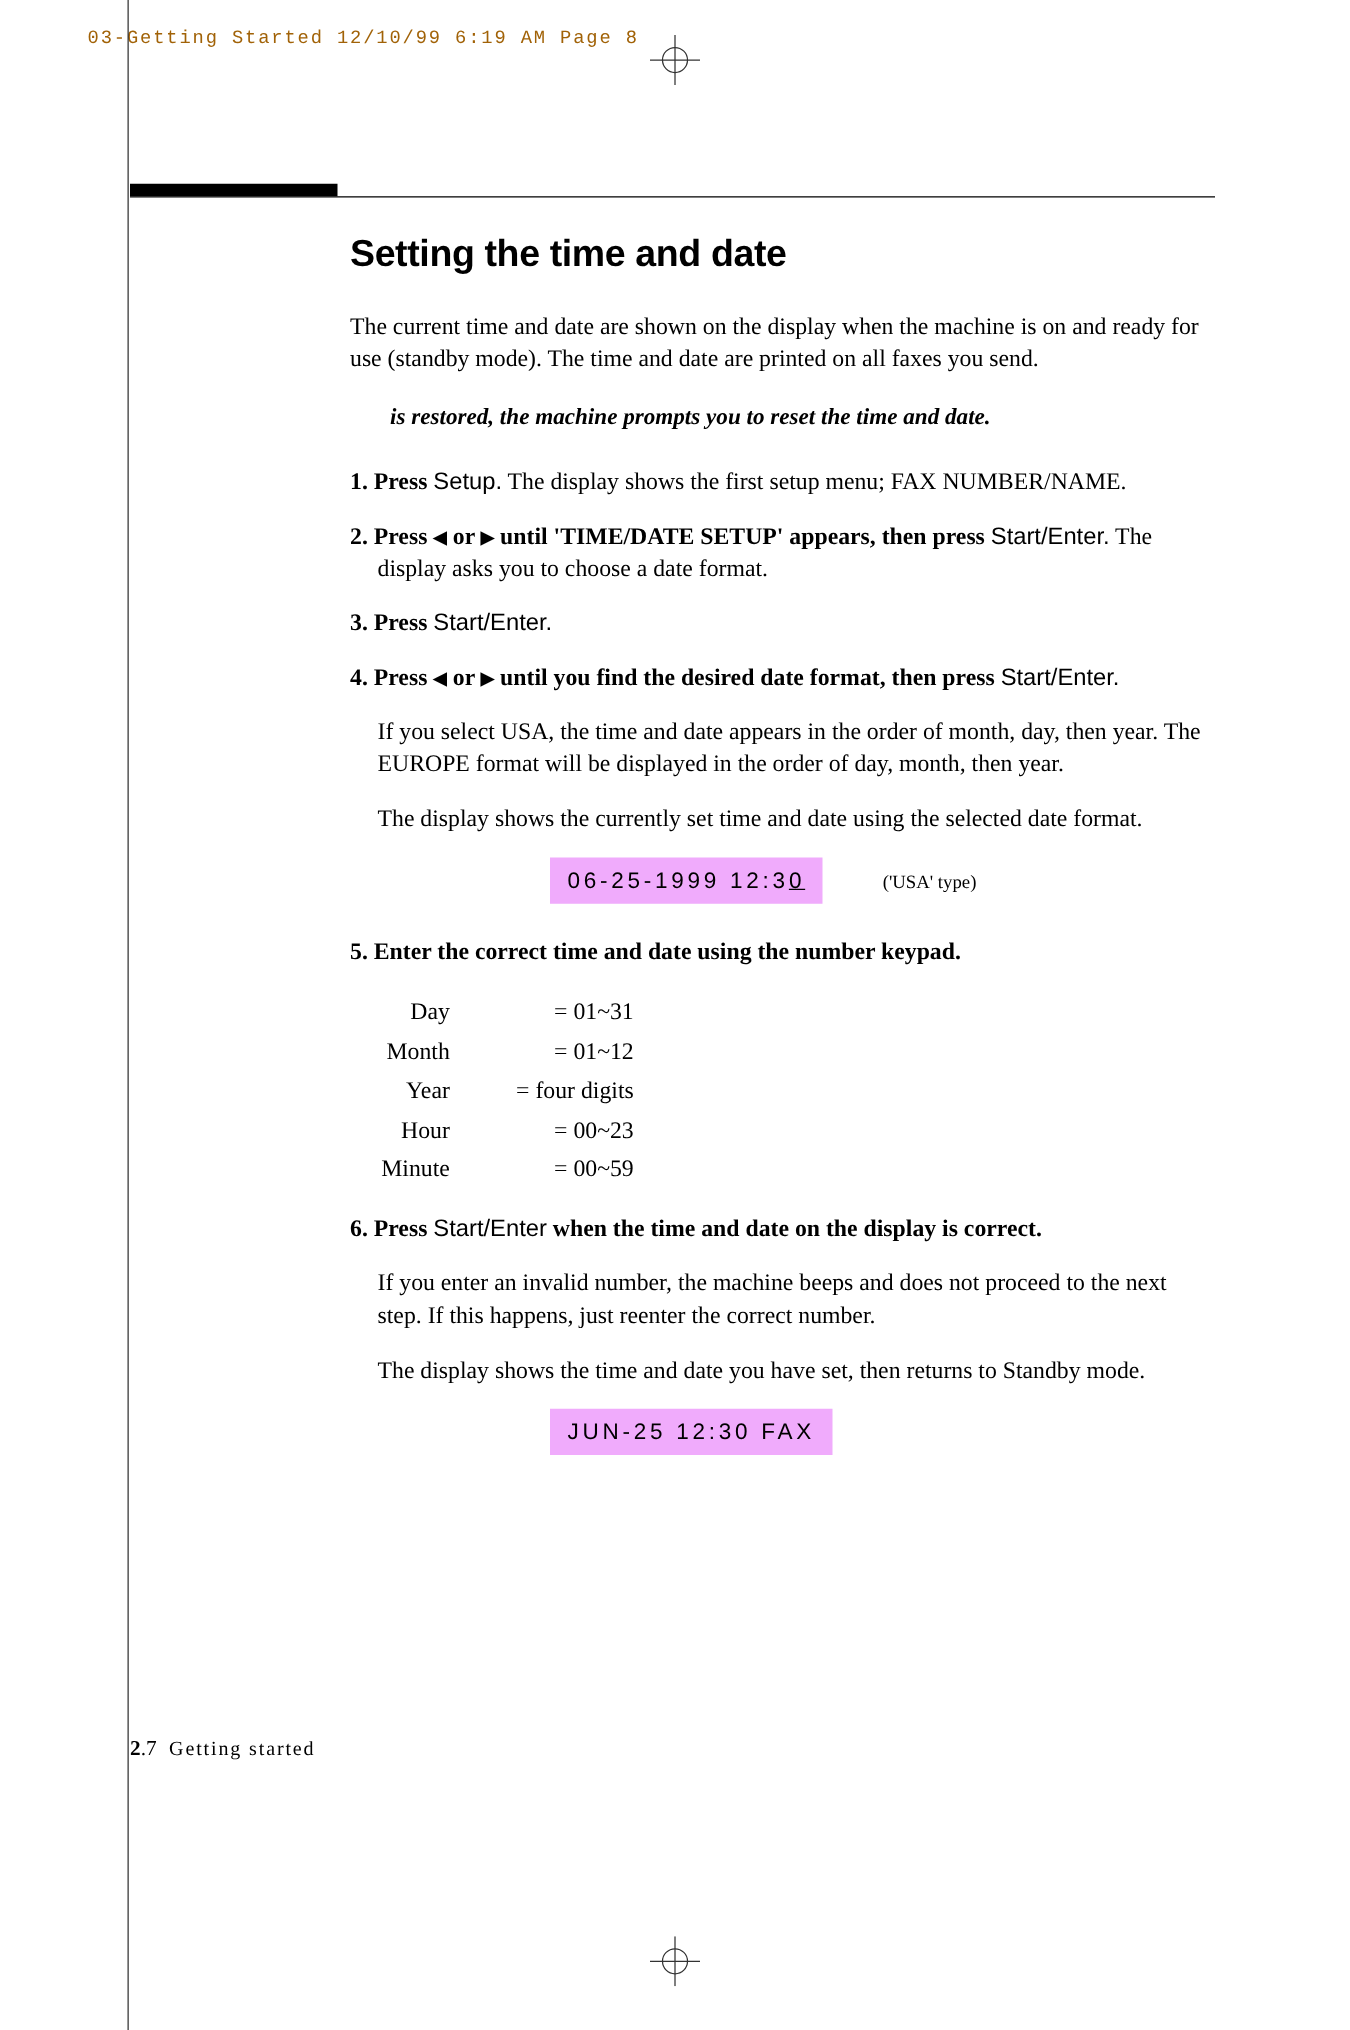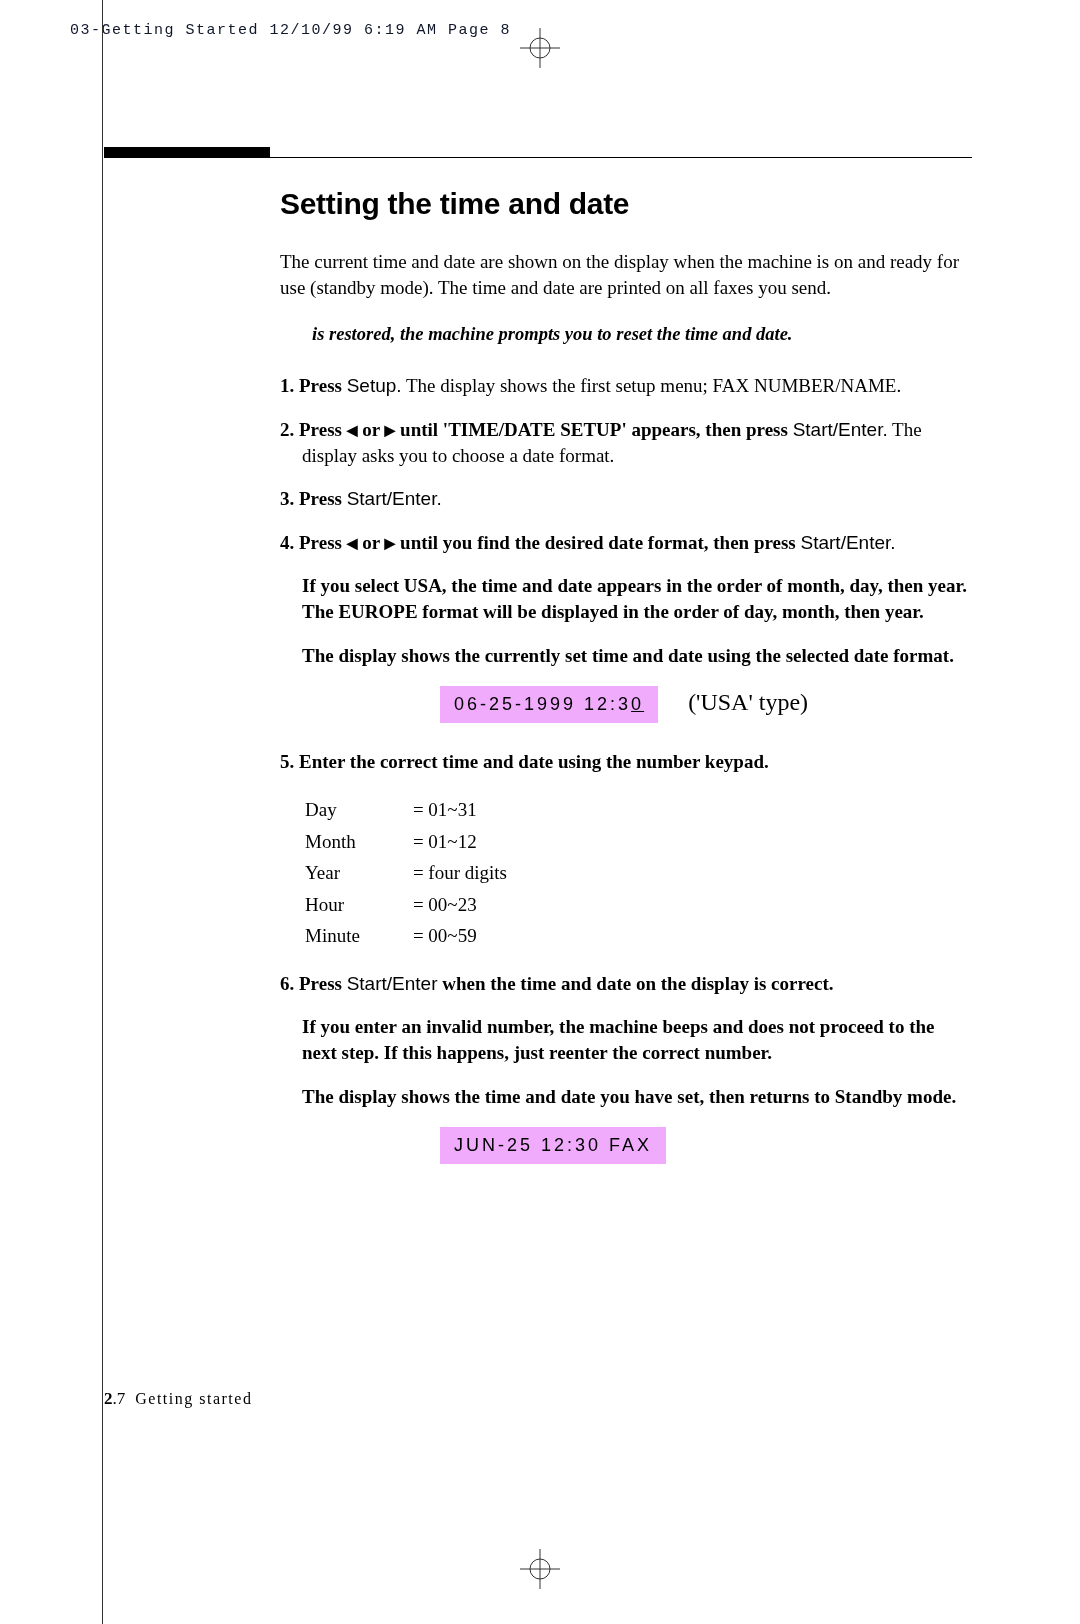--- a/index.html
+++ b/index.html
@@ -12,21 +12,21 @@
       position: relative;
       color: #000;
     }
     .crop-header {
       position: absolute;
       top: 22px;
       left: 70px;
       font-family: 'Courier New', monospace;
       font-size: 15px;
       letter-spacing: 1.5px;
-      color: #0f172a;
+      color: #a16207;
     }
     .regmark-top {
       position: absolute;
       top: 28px;
       left: 520px;
     }
     .regmark-bottom {
       position: absolute;
       bottom: 35px;
       left: 520px;
@@ -87,41 +87,41 @@
       font-size: 19px;
       line-height: 1.35;
       margin: 0 0 18px 0;
       padding-left: 22px;
       text-indent: -22px;
     }
     .step-body {
        margin: 0 0 18px 22px;
        font-size: 19px;
        line-height: 1.35;
-       font-weight: bold;
     }
     .bold { font-weight: bold; }
     .sans-bold { font-family: Arial, Helvetica, sans-serif; font-weight: normal; }
     .tri { font-size: 14px; vertical-align: 1px; }
     .lcd {
       display: inline-block;
       background: #f0abfc;
       font-family: Arial, sans-serif;
       font-size: 18px;
       letter-spacing: 3px;
       padding: 8px 14px;
       margin-left: 160px;
     }
     .lcd-row { margin: 6px 0 12px 0; }
-    .lcd-label { font-size: 24px; margin-left: 30px; }
+    .lcd-label { font-size: 15px; margin-left: 48px; }
     .lcd-underline { text-decoration: underline; }
     .ranges {
        margin: 6px 0 18px 22px;
        font-size: 19px;
        line-height: 1.45;
+       text-align: right;
     }
     .ranges td { padding-right: 50px; vertical-align: top;}
     .footer {
       position: absolute;
       left: 104px;
       bottom: 215px;
       font-size: 17px;
     }
     .footer .num { font-weight: bold; }
     .footer .label { letter-spacing: 1.5px; margin-left: 10px; font-size: 16px;}

